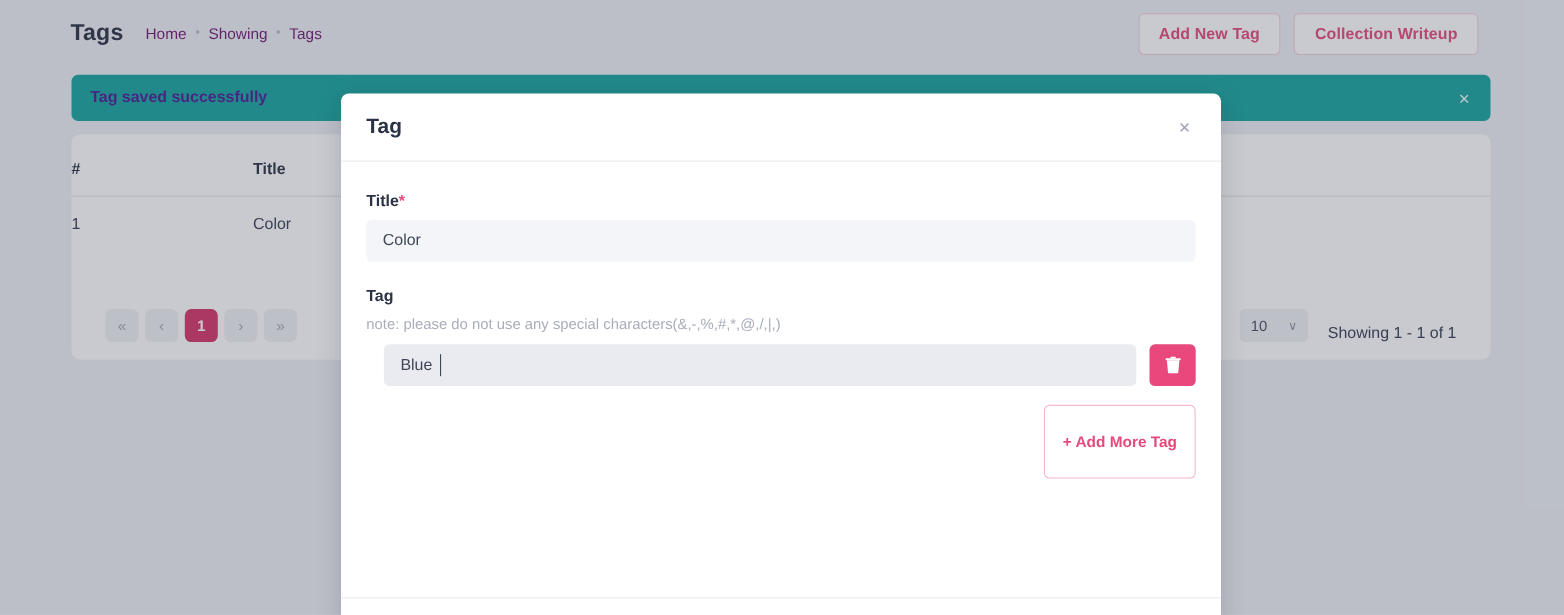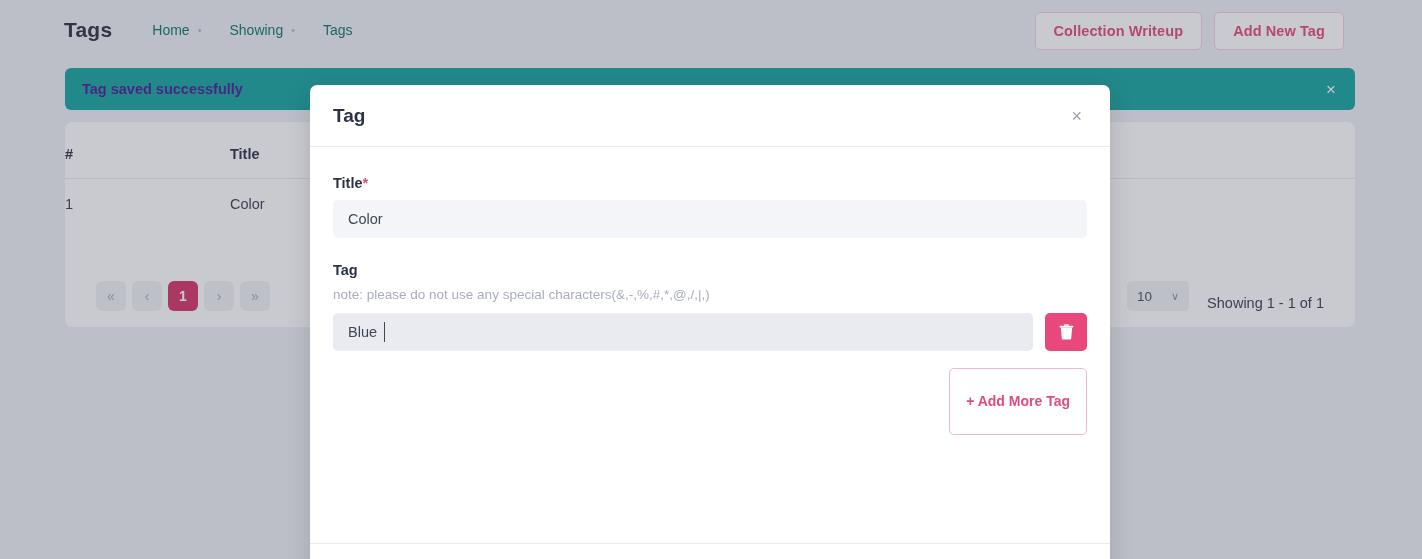--- a/index.html
+++ b/index.html
@@ -36,21 +36,21 @@
     letter-spacing: .2px;
   }
   .breadcrumb {
     margin-left: 20px;
     font-size: 14px;
     color: #9aa0ae;
     display: flex;
     align-items: center;
     gap: 8px;
   }
-  .breadcrumb .crumb { color: #0f766e; text-decoration: none; margin-left: 20px; }
+  .breadcrumb .crumb { color: #701a75; text-decoration: none; }
   .breadcrumb .sep { font-size: 11px; color: #b4b9c4; }
 
   .header-actions {
     position: absolute;
     right: 78px;
     top: 12px;
     display: flex;
     gap: 12px;
   }
   .hdr-btn {
@@ -251,21 +251,21 @@
   .note {
     font-size: 13.5px;
     color: #a9aeba;
     margin: 2px 0 11px 0;
   }
   .tag-row {
     display: flex;
     align-items: center;
     gap: 12px;
   }
-  .tag-input-wrap { flex: 1; position: relative; }
+  .tag-input-wrap { flex: 1; position: relative; margin-left: 16px; }
   .tag-input {
     width: 100%;
     height: 38px;
     background: #e9ebf0;
     border: none;
     border-radius: 5px;
     padding: 0 15px;
     font-size: 14.5px;
     color: #3f4656;
     font-family: "Liberation Sans", sans-serif;
@@ -339,22 +339,22 @@
     <div class="breadcrumb">
       <span class="crumb">Home</span>
       <span class="sep">•</span>
       <span class="crumb">Showing</span>
       <span class="sep">•</span>
       <span class="crumb">Tags</span>
     </div>
   </div>
 
   <div class="header-actions">
+    <button class="hdr-btn">Add New Tag</button>
     <button class="hdr-btn">Collection Writeup</button>
-    <button class="hdr-btn">Add New Tag</button>
   </div>
 
   <div class="alert">
     <span class="alert-text">Tag saved successfully</span>
     <button class="alert-close">×</button>
   </div>
 
   <div class="card">
     <table class="tags-table">
       <thead>

